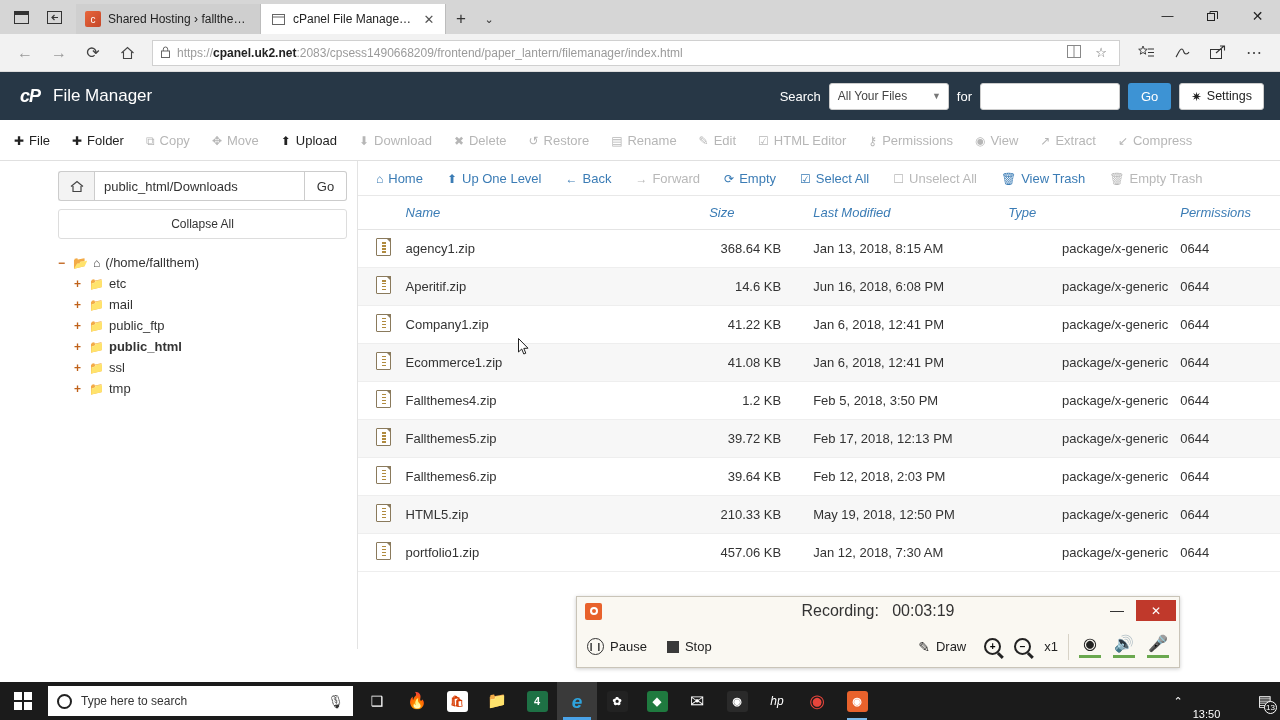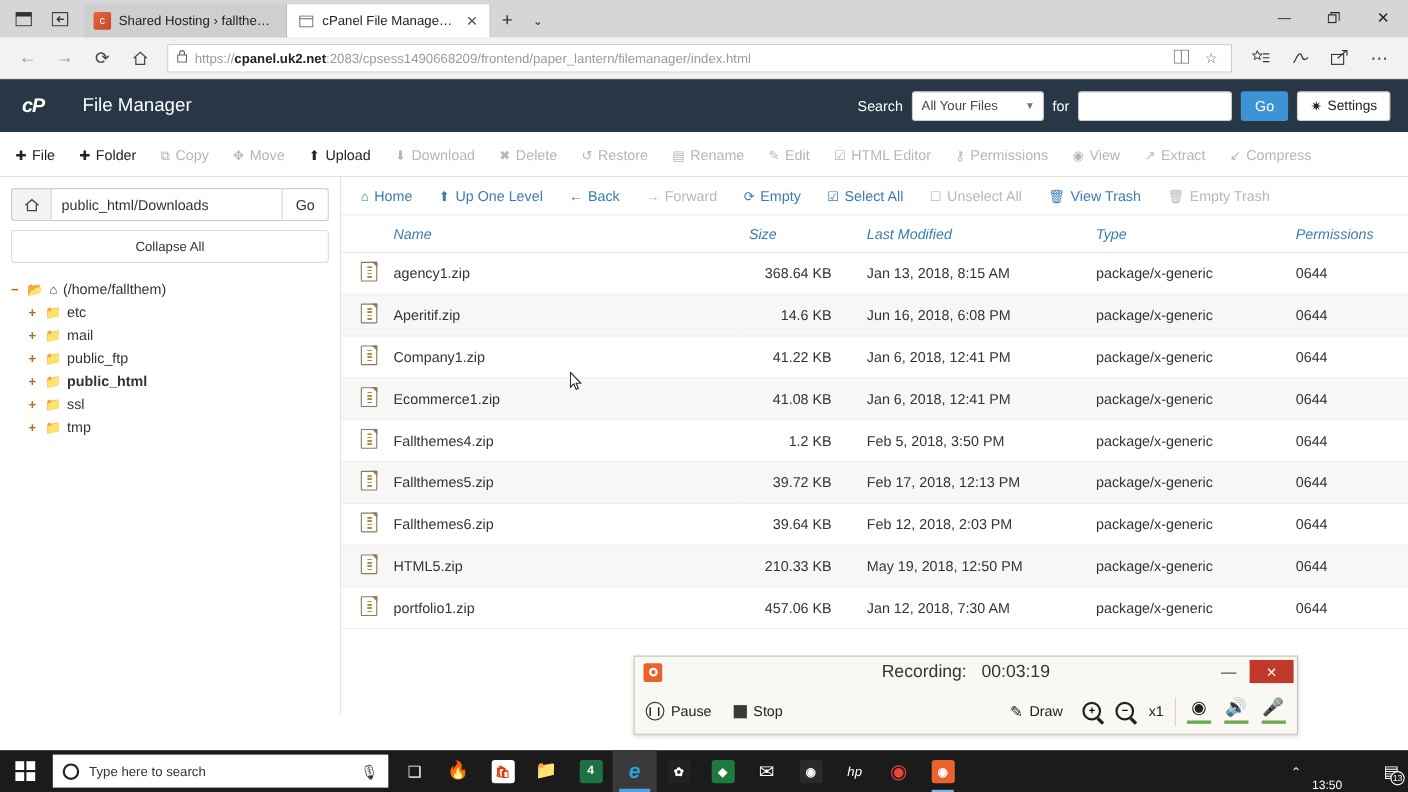--- a/index.html
+++ b/index.html
@@ -67,21 +67,21 @@
   .lock-ico { font-size: 11px; color: #666; }
   .url-text { flex: 1; font-size: 12px; color: #9b9b9b; white-space: nowrap; overflow: hidden; }
   .url-text b { color: #222; font-weight: 700; }
   .url-ico { font-size: 13px; color: #666; width: 20px; text-align: center; }
   .navbar-right { display: flex; align-items: center; }
   .navbar-right .nav-btn { width: 36px; }
 
   
   .cp-header {
     height: 48px; background: #273746;
-    display: flex; align-items: center; padding: 0 16px; gap: 22px;
+    display: flex; align-items: center; padding: 0 16px;
   }
   .cp-logo {
     width: 28px; height: 26px; display: flex; align-items: center;
     justify-content: center; color: #fff; font-weight: 700;
     font-size: 18px; font-style: italic; letter-spacing: -1px;
   }
   .cp-title { color: #fff; font-size: 17px; margin-left: 9px; font-weight: 400; }
   .cp-header-right {
     margin-left: auto; display: flex; align-items: center; gap: 8px;
   }
@@ -114,21 +114,21 @@
   }
   .tb-item {
     display: flex; align-items: center; gap: 5px;
     font-size: 13px; color: #222; margin-right: 22px;
     padding: 4px 0 6px 0; white-space: nowrap;
   }
   .tb-item.disabled { color: #b6b6b6; }
   .tb-ico { font-size: 12px; display: inline-flex; align-items: center; }
 
   
-  .cp-body { display: flex; height: 488px; background: #fff; }
+  .cp-body { display: flex; height: 488px; background: #fff; margin-left: 48px; }
 
   
   .cp-side { width: 310px; border-right: 1px solid #e3e3e3; padding: 10px; }
   .path-row { display: flex; height: 30px; margin-bottom: 8px; }
   .path-home {
     width: 36px; border: 1px solid #ccc; border-right: none;
     background: #f3f3f3; display: flex; align-items: center;
     justify-content: center; font-size: 13px; color: #444;
     border-radius: 3px 0 0 3px;
   }
@@ -174,21 +174,21 @@
   }
   table.filetable td {
     font-size: 13px; color: #333; padding: 8px 6px;
     border-bottom: 1px solid #eee; vertical-align: middle;
   }
   table.filetable tr.row-alt td { background: #f7f7f7; }
   .col-icon { width: 42px; padding-left: 18px !important; }
   .col-name { width: 340px; }
   .col-size { width: 110px; text-align: right; padding-right: 26px !important; }
   .col-mod  { width: 220px; }
-  .col-type { width: 190px; }
+  .col-type { width: 190px; text-align: right; }
   .col-perm { width: 110px; }
   th.col-size { text-align: left; padding-right: 6px !important; }
   .zipicon {
     position: relative; width: 15px; height: 18px;
     border: 1.3px solid #8a7a5c; background: #fff; border-radius: 1px;
   }
   .zipicon::before {
     content: ""; position: absolute; right: -1px; top: -1px;
     border-left: 5px solid transparent; border-top: 5px solid #8a7a5c;
   }

